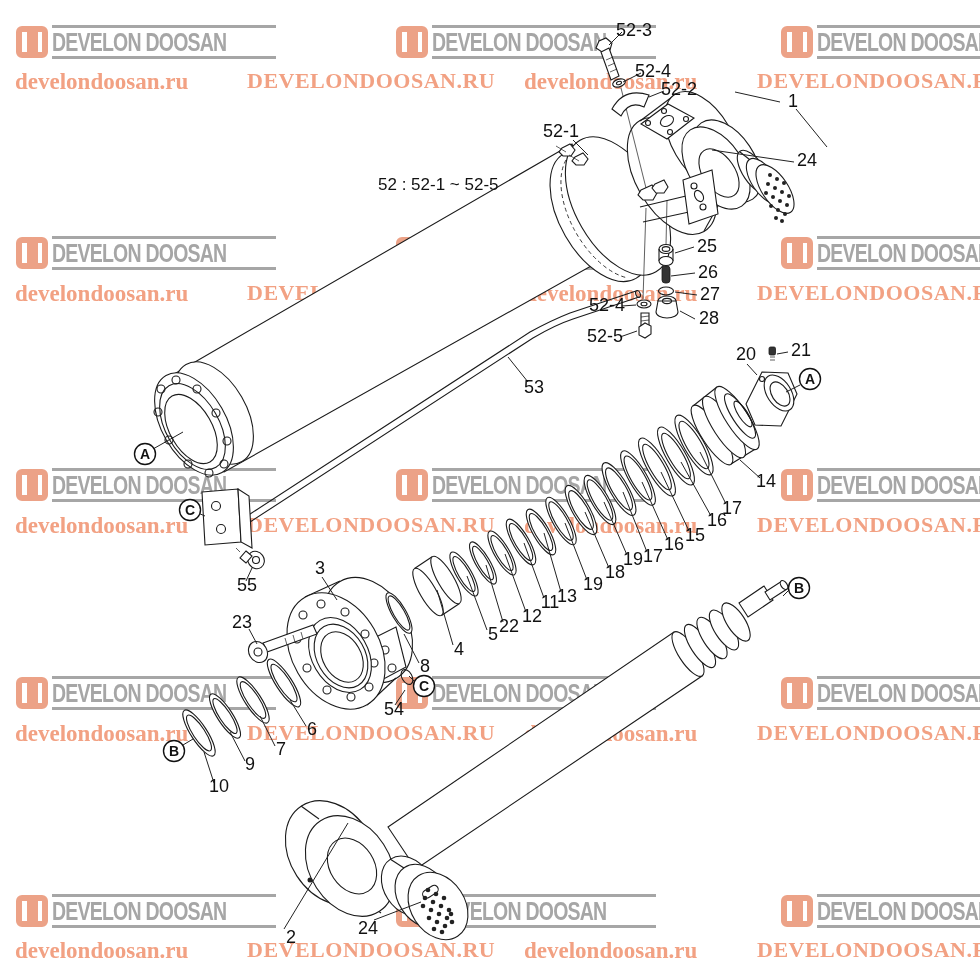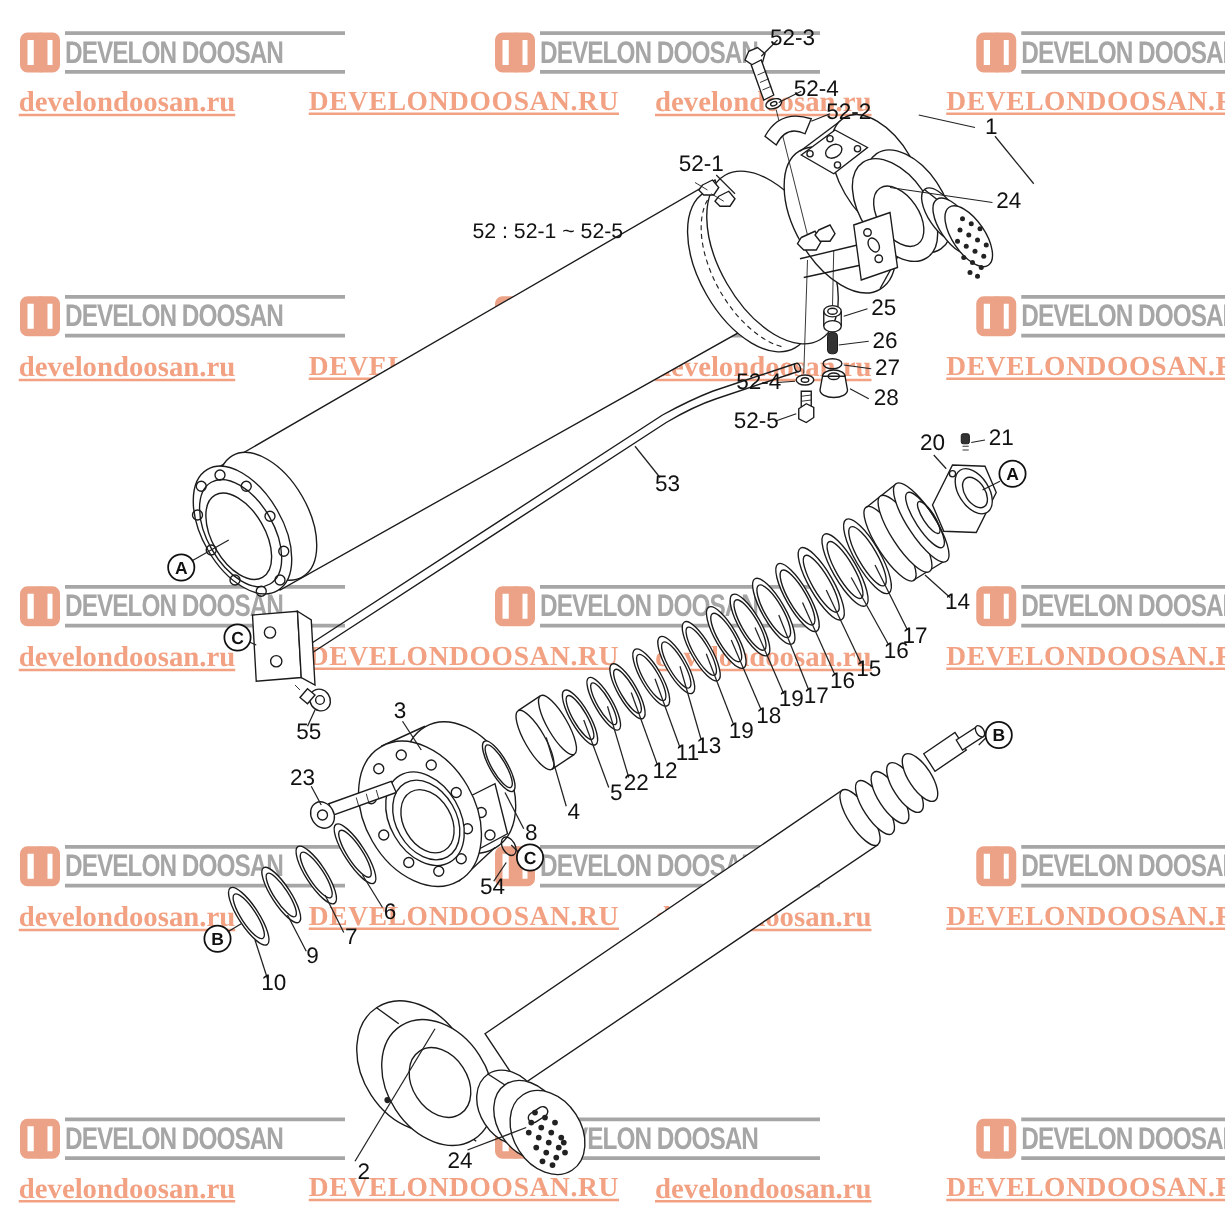--- a/index.html
+++ b/index.html
@@ -13,21 +13,21 @@
          font-family:"Liberation Sans",sans-serif;}
   
   #watermarks{position:absolute;inset:0;z-index:1;}
   .wm-logo{position:absolute;display:flex;align-items:center;gap:3px;}
   .wm-brand{border-top:3px solid var(--wm-brand);border-bottom:3px solid var(--wm-brand);
             height:28px;display:flex;align-items:center;}
   .wm-brand span{display:inline-block;transform:scaleX(.78);transform-origin:0 50%;
             font-family:"Liberation Sans",sans-serif;font-weight:bold;font-size:25px;
             letter-spacing:-1px;color:var(--wm-brand);white-space:nowrap;line-height:1;}
   .wm-site{position:absolute;font-family:"Liberation Serif",serif;font-weight:bold;
-            color:var(--wm-site);white-space:nowrap;line-height:1;text-decoration:underline;}
+            color:var(--wm-site);white-space:nowrap;line-height:1;}
   .wm-site.lower{font-size:23px;letter-spacing:0px;}
   .wm-site.upper{font-size:22px;letter-spacing:0.5px;}
   
   #diagram{position:absolute;inset:0;z-index:2;}
   #diagram *{vector-effect:none;}
   .part{fill:#fff;stroke:var(--line);stroke-width:1.1;}
   .part-t{fill:none;stroke:var(--line);stroke-width:1.1;}
   .thin{fill:none;stroke:var(--line);stroke-width:.7;}
   .dark{fill:#333;stroke:var(--line);stroke-width:.8;}
   .dot{fill:#222;stroke:none;}

